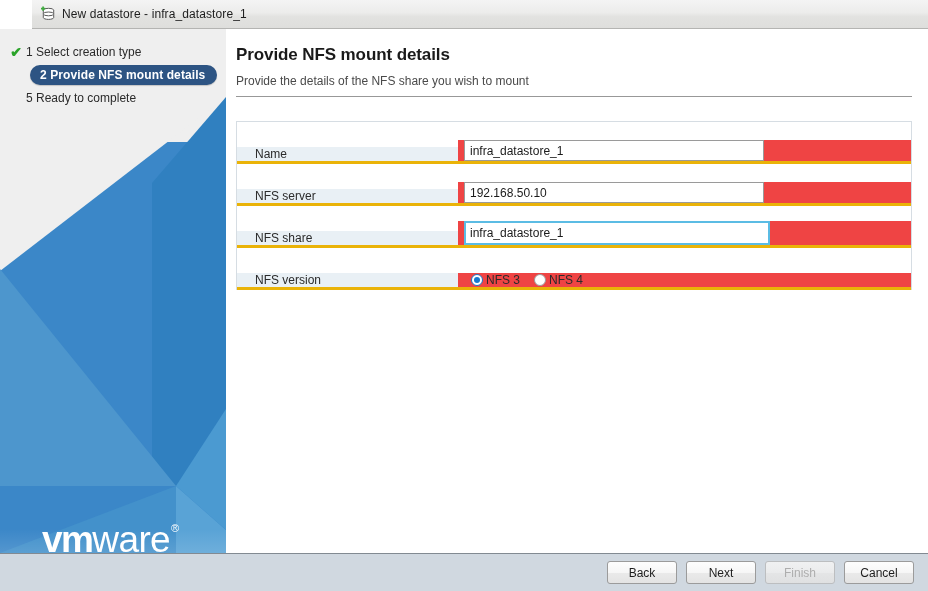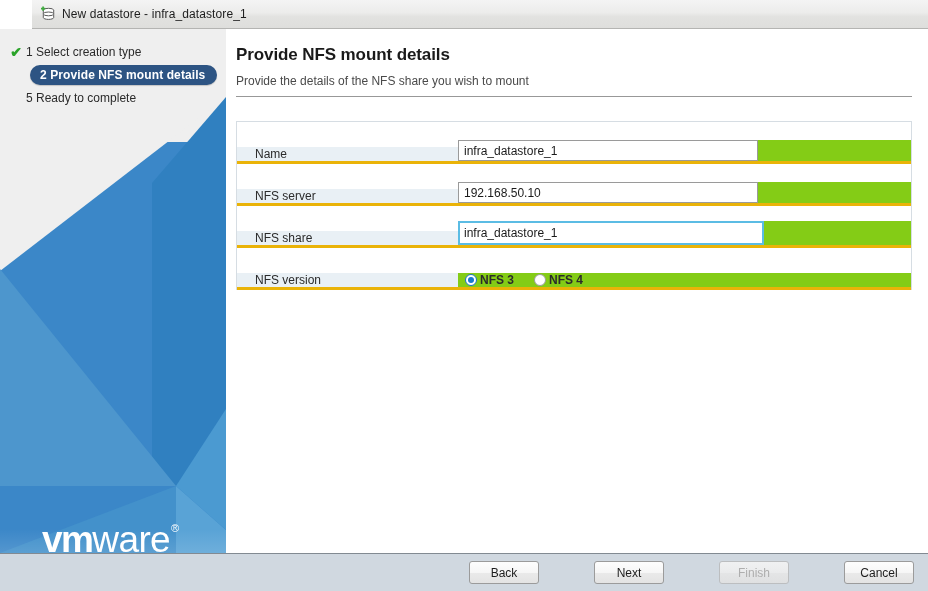--- a/index.html
+++ b/index.html
@@ -223,23 +223,24 @@
     background: #e9f0f5;
     display: flex;
     align-items: center;
     padding-left: 18px;
     box-sizing: border-box;
     font-size: 12px;
     color: #2b2b2b;
   }
   .fcell-value {
     flex: 1 1 auto;
-    background: #84cc16;
-    display: flex;
-    align-items: center;
+    background: #ef4444;
+    display: flex;
+    align-items: center;
+    padding-left: 6px;
     box-sizing: border-box;
   }
   .tinput {
     width: 300px;
     height: 21px;
     border: 1px solid #9a9a9a;
     background: #ffffff;
     font-family: "Liberation Sans", sans-serif;
     font-size: 12px;
     color: #1a1a1a;
@@ -250,23 +251,22 @@
   }
   .tinput.focused {
     border: 2px solid #5bbce4;
     height: 24px;
     width: 306px;
     padding-left: 4px;
   }
   .radios {
     display: flex;
     align-items: center;
-    gap: 12px;
+    gap: 6px;
     padding-left: 7px;
-    font-weight: bold;
   }
   .radio-opt {
     display: flex;
     align-items: center;
     margin-right: 8px;
     cursor: default;
   }
   .radio-dot {
     width: 12px; height: 12px;
     border-radius: 50%;
@@ -316,21 +316,20 @@
     padding: 0 14px;
     font-family: "Liberation Sans", sans-serif;
     font-size: 12px;
     color: #1d1d1d;
     background: linear-gradient(to bottom, #fdfdfd 0%, #f6f6f6 50%, #eaeaea 51%, #e3e3e3 100%);
     border: 1px solid #9b9b9b;
     border-radius: 3px;
     box-sizing: border-box;
     cursor: default;
     line-height: 1;
-    margin-left: 46px;
   }
   .btn.disabled {
     color: #aeaeae;
     background: linear-gradient(to bottom, #f0f1f2 0%, #eaebec 50%, #e4e5e6 51%, #dfe0e1 100%);
     border-color: #bcbec0;
   }
 </style>
 </head>
 <body>
 

